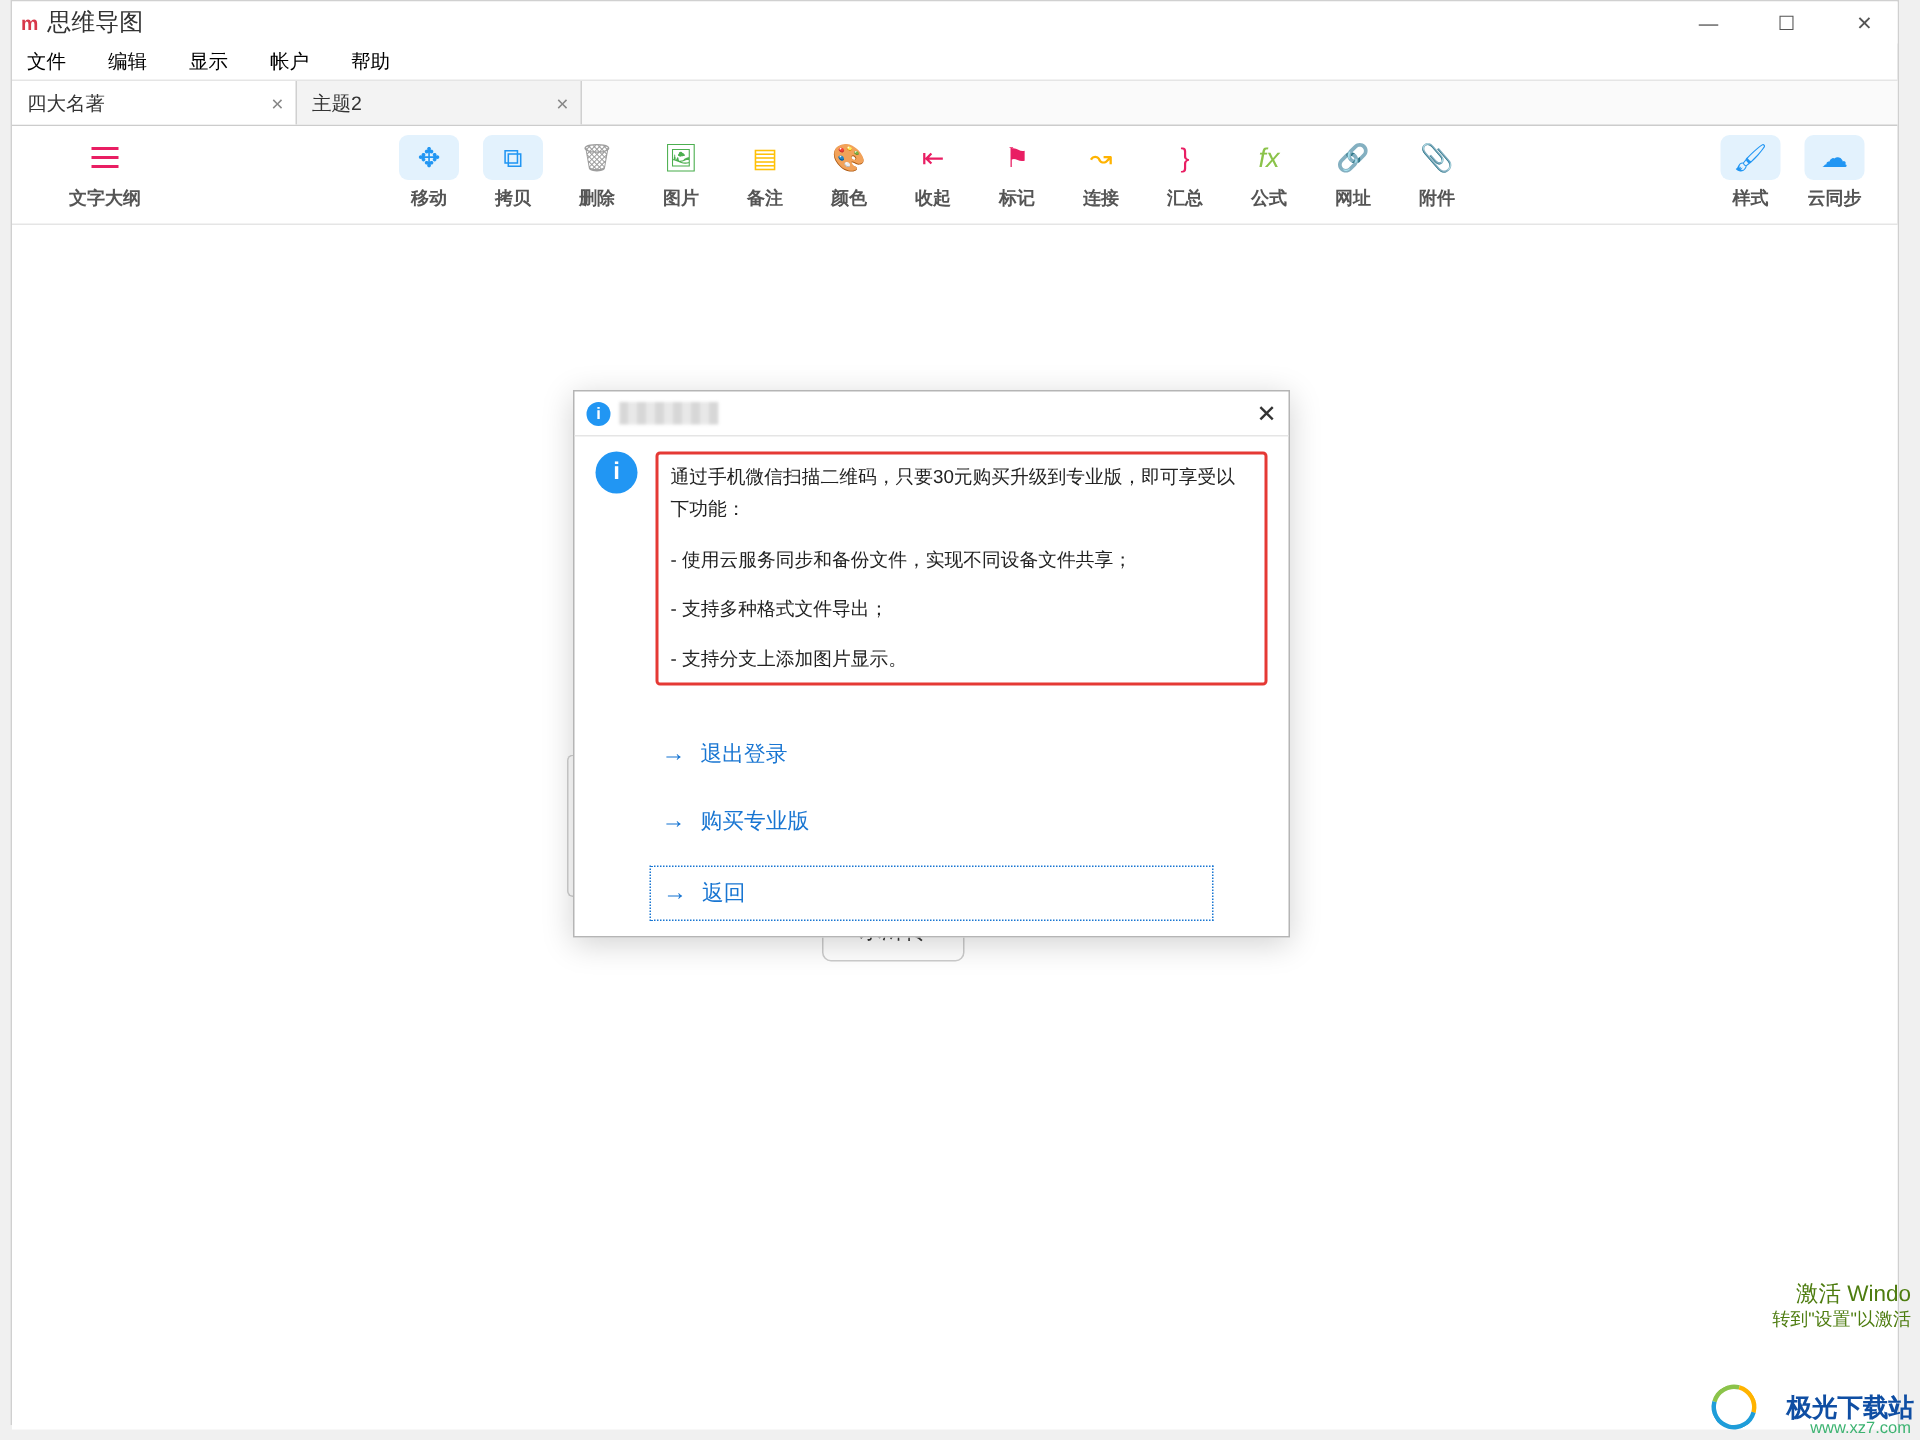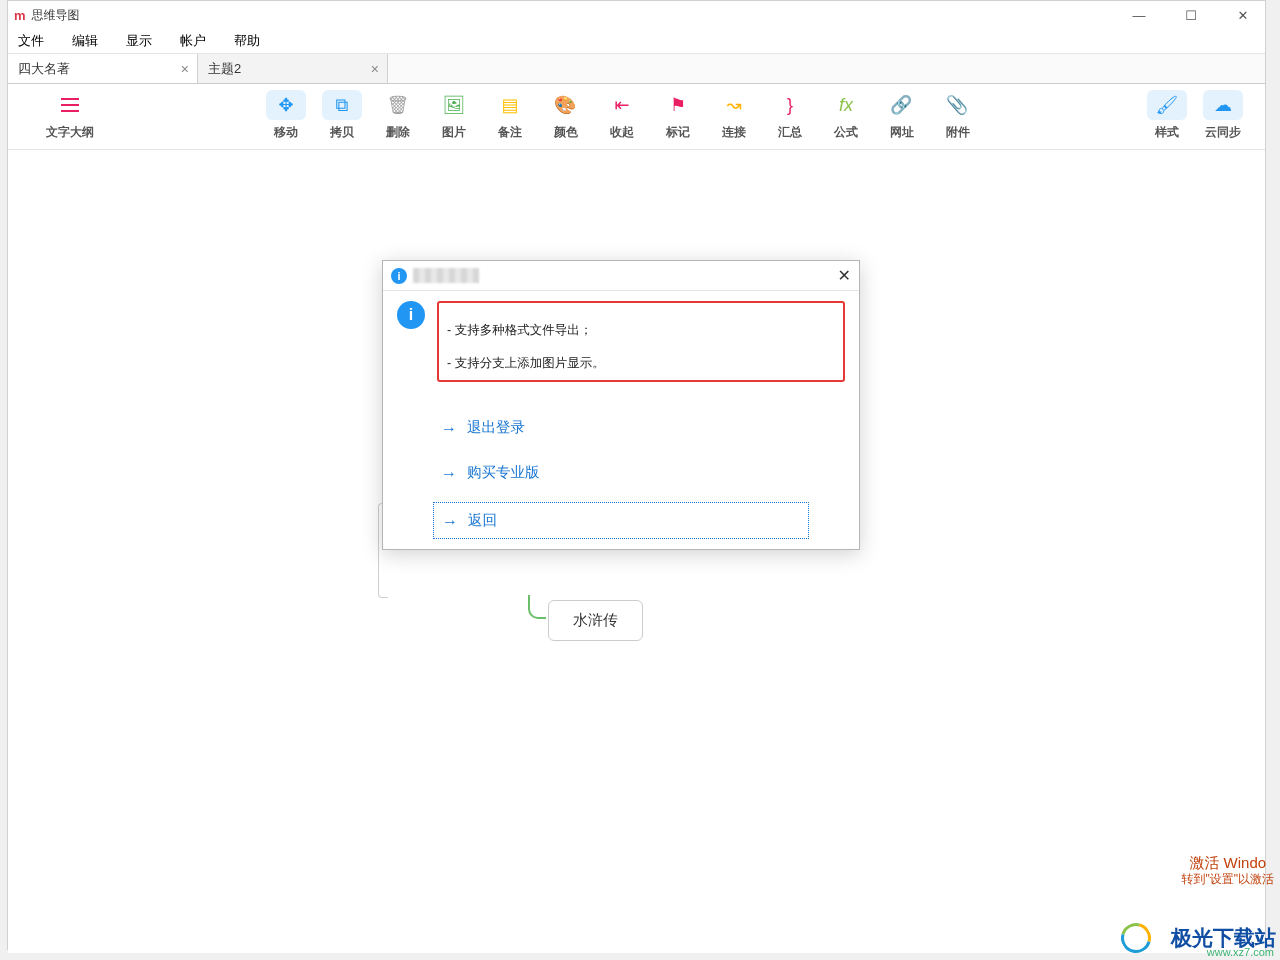--- a/index.html
+++ b/index.html
@@ -1,20 +1,20 @@
 <!DOCTYPE html>
 <html><head>
   <meta charset="utf-8">
   <style>
     * { margin: 0; padding: 0; box-sizing: border-box; }
     body { font-family: "Microsoft YaHei", Arial, sans-serif; font-size: 13px; background: #f0f0f0; width: 1280px; height: 960px; overflow: hidden; position: relative; }
     .window { position: absolute; left: 7px; top: 0; width: 1259px; height: 950px; background: #fff; border: 1px solid #d0d0d0; }
     .titlebar { display: flex; align-items: center; height: 28px; padding: 0 6px; background: #fff; }
     .titlebar .logo { color: #d8384a; font-weight: 700; font-size: 13px; margin-right: 6px; }
-    .titlebar .title { font-size: 12px; color: #333; flex: 1; }
+    .titlebar .title { font-size: 16px; color: #333; flex: 1; }
     .titlebar .winbtns { display: flex; gap: 20px; color: #555; }
     .titlebar .winbtns span { width: 32px; text-align: center; cursor: default; font-size: 13px; }
     .menubar { display: flex; gap: 28px; padding: 3px 10px; font-size: 13px; color: #000000; border-bottom: 1px solid #e5e5e5; }
     .menubar span { cursor: default; }
     .tabbar { display: flex; align-items: center; border-bottom: 1px solid #ccc; height: 30px; background: #fafafa; }
     .tab { display: flex; align-items: center; padding: 0 10px; height: 100%; min-width: 190px; border-right: 1px solid #d0d0d0; font-size: 13px; color: #333; position: relative; background: #fff; }
     .tab .close { position: absolute; right: 8px; color: #888; font-size: 14px; }
     .tab.inactive { background: #f3f3f3; }
     .toolbar { display: flex; align-items: flex-start; padding: 6px 14px 8px 14px; border-bottom: 1px solid #e5e5e5; gap: 0; }
     .tool-group { display: flex; flex-direction: column; align-items: center; width: 56px; }
@@ -40,25 +40,25 @@
     .info-big { width: 28px; height: 28px; border-radius: 50%; background: #2196f3; color: #fff; font-size: 16px; line-height: 28px; text-align: center; font-weight: 700; margin-right: 12px; flex-shrink: 0; }
     .redbox { border: 2px solid #e53935; border-radius: 3px; padding: 5px 8px; width: 412px; }
     .redbox p { font-size: 12.5px; color: #222; line-height: 1.7; }
     .redbox p.sub { margin-top: 12px; }
     .dialog-actions { padding: 20px 50px 10px 50px; }
     .action { display: flex; align-items: center; color: #1976d2; font-size: 14.5px; padding: 6px 8px; gap: 10px; cursor: default; }
     .action .arr { font-size: 16px; font-weight: 700; color: #1976d2; }
     .action.boxed { border: 1px dotted #1976d2; border-radius: 0; margin-top: 14px; padding: 8px; }
     .action.mid { margin-top: 14px; }
     
-    .wm { position: absolute; right: 6px; bottom: 72px; color: #c2410c; font-size: 15px; line-height: 1.3; text-align: center; }
+    .wm { position: absolute; right: 6px; bottom: 72px; color: #4d7c0f; font-size: 15px; line-height: 1.3; text-align: right; }
     .wm .s { font-size: 12px; }
     .brand { position: absolute; right: 0; bottom: 0; width: 190px; height: 44px; display: flex; align-items: center; justify-content: flex-end; gap: 4px; padding-right: 4px; }
     .brand .swirl { width: 30px; height: 30px; border: 3px solid #1f9dd9; border-radius: 50%; border-top-color: #8bc34a; border-right-color: #ffb300; transform: rotate(-30deg); }
-    .brand .btxt { color: #0f4ea3; font-weight: 700; font-size: 21px; margin-left: 16px; }
+    .brand .btxt { color: #0f4ea3; font-weight: 700; font-size: 17px; margin-left: 16px; }
     .brand .burl { position: absolute; right: 6px; bottom: 2px; color: #3cb371; font-size: 11px; margin-top: 40px; }
     
     svg { display: block; }
   </style>
 </head>
 <body>
 
 <div class="window">
   <div class="titlebar">
     <span class="logo">m</span>
@@ -175,20 +175,22 @@
 
 <div class="dialog">
   <div class="dialog-title">
     <span class="info-icon">i</span>
     <span class="blur"></span>
     <span class="x">✕</span>
   </div>
   <div class="dialog-body">
     <div class="info-big">i</div>
     <div class="redbox">
+      <p>通过手机微信扫描二维码，只要30元购买升级到专业版，即可享受以下功能：</p>
+      <p class="sub">- 使用云服务同步和备份文件，实现不同设备文件共享；</p>
       <p class="sub">- 支持多种格式文件导出；</p>
       <p class="sub">- 支持分支上添加图片显示。</p>
     </div>
   </div>
   <div class="dialog-actions">
     <div class="action">
       <span class="arr">→</span>
       <span>退出登录</span>
     </div>
     <div class="action mid">

